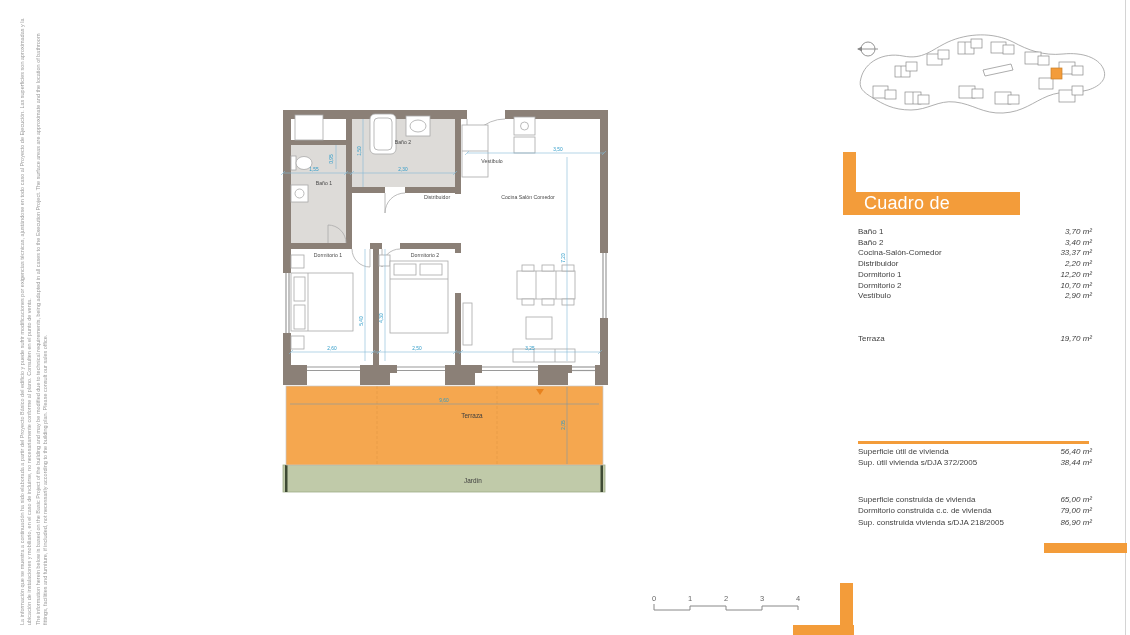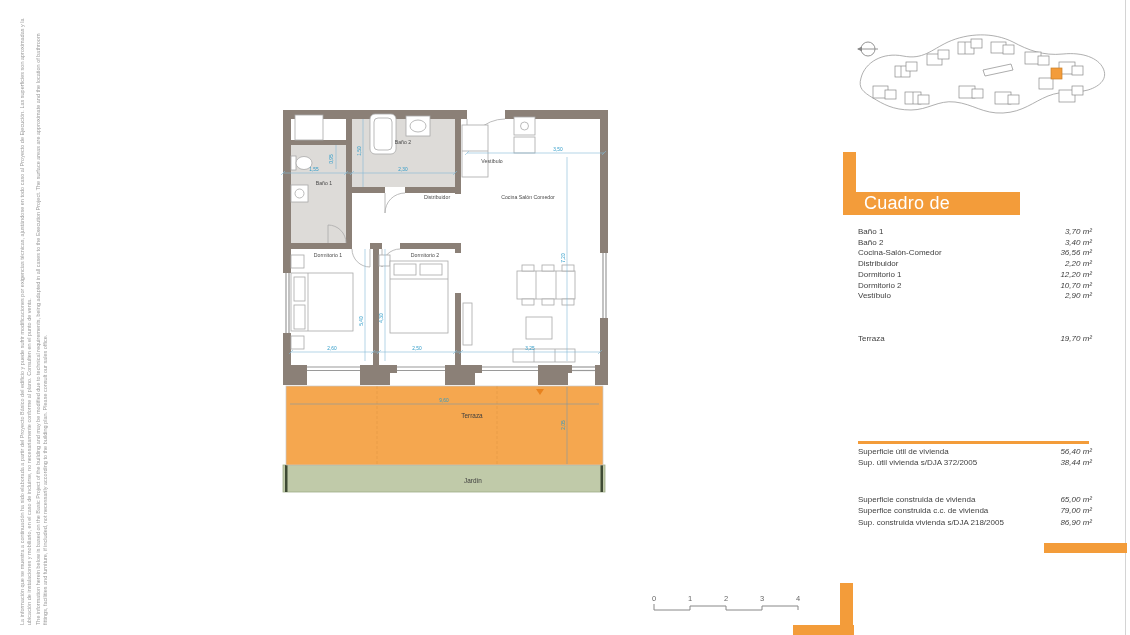--- a/index.html
+++ b/index.html
@@ -256,21 +256,21 @@
     <div class="trow">
       <span>Baño 1</span>
       <span class="tval">3,70 m²</span>
       </div>
     <div class="trow">
       <span>Baño 2</span>
       <span class="tval">3,40 m²</span>
       </div>
     <div class="trow">
       <span>Cocina-Salón-Comedor</span>
-      <span class="tval">36,56 m²</span>
+      <span class="tval">33,37 m²</span>
       </div>
     <div class="trow">
       <span>Distribuidor</span>
       <span class="tval">2,20 m²</span>
       </div>
     <div class="trow">
       <span>Dormitorio 1</span>
       <span class="tval">12,20 m²</span>
       </div>
     <div class="trow">
@@ -302,21 +302,21 @@
       <span class="tval">38,44 m²</span>
       </div>
   </div>
 
   <div class="abs rows-sub" style="left:858px;top:494px;width:234px;">
     <div class="trow">
       <span>Superficie construida de vivienda</span>
       <span class="tval">65,00 m²</span>
       </div>
     <div class="trow">
-      <span>Superfice construida c.c. de vivienda</span>
+      <span>Dormitorio construida c.c. de vivienda</span>
       <span class="tval">79,00 m²</span>
       </div>
     <div class="trow">
       <span>Sup. construida vivienda s/DJA 218/2005</span>
       <span class="tval">86,90 m²</span>
       </div>
   </div>
 
   <div class="bottom-bar"></div>
 

